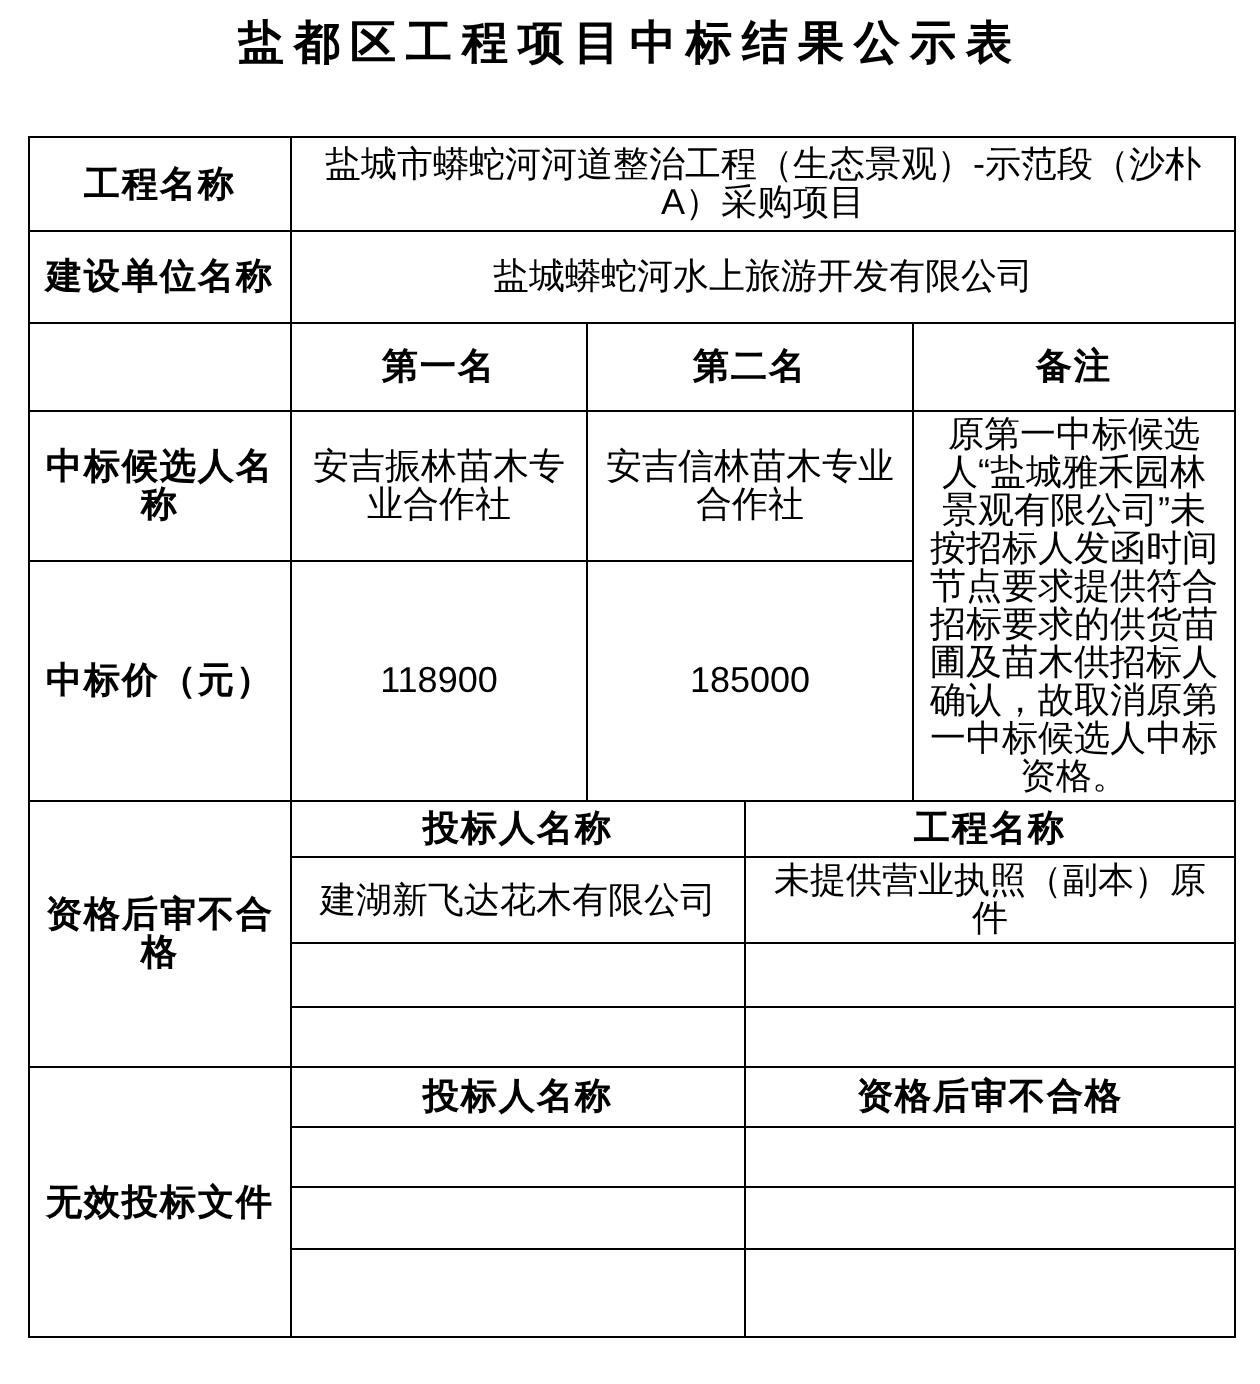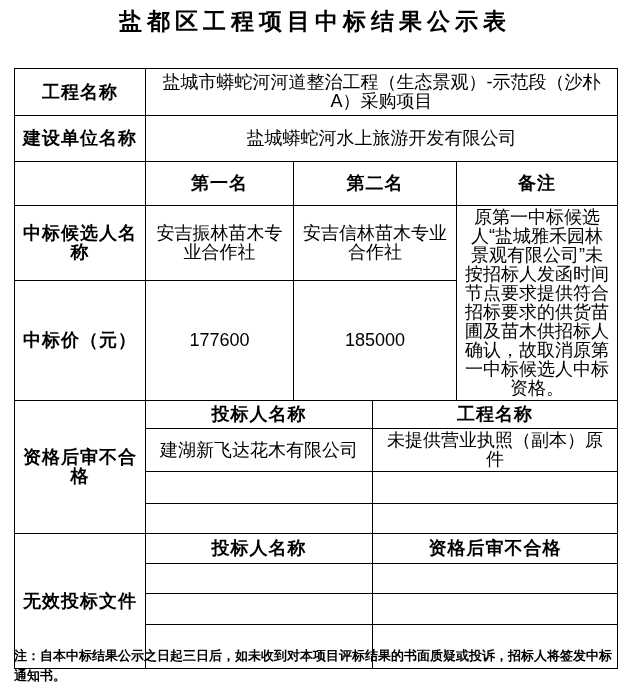--- a/index.html
+++ b/index.html
@@ -105,21 +105,21 @@
         <td class="lbl">备注</td>
       </tr>
       <tr class="r4">
         <td class="lbl">中标候选人名称</td>
         <td>安吉振林苗木专业合作社</td>
         <td colspan="2">安吉信林苗木专业合作社</td>
         <td class="remark" rowspan="2">原第一中标候选人“盐城雅禾园林景观有限公司”未按招标人发函时间节点要求提供符合招标要求的供货苗圃及苗木供招标人确认，故取消原第一中标候选人中标资格。</td>
       </tr>
       <tr class="r5">
         <td class="lbl">中标价（元）</td>
-        <td>177600</td>
+        <td>118900</td>
         <td colspan="2">185000</td>
       </tr>
 
       <tr class="r6">
         <td class="lbl" rowspan="4">资格后审不合格</td>
         <td class="lbl" colspan="2">投标人名称</td>
         <td class="lbl" colspan="2">工程名称</td>
       </tr>
       <tr class="r7">
         <td colspan="2">建湖新飞达花木有限公司</td>
@@ -147,15 +147,14 @@
         <td colspan="2"></td>
         <td colspan="2"></td>
       </tr>
       <tr class="r13">
         <td colspan="2"></td>
         <td colspan="2"></td>
       </tr>
     </tbody>
   </table>
 
-  <div class="footnote">注：自本中标结果公示之日起三日后，如未收到对本项目评标结果的书面质疑或投诉，招标人将签发中标通知书。</div>
 
 </div>
 
 </body></html>

